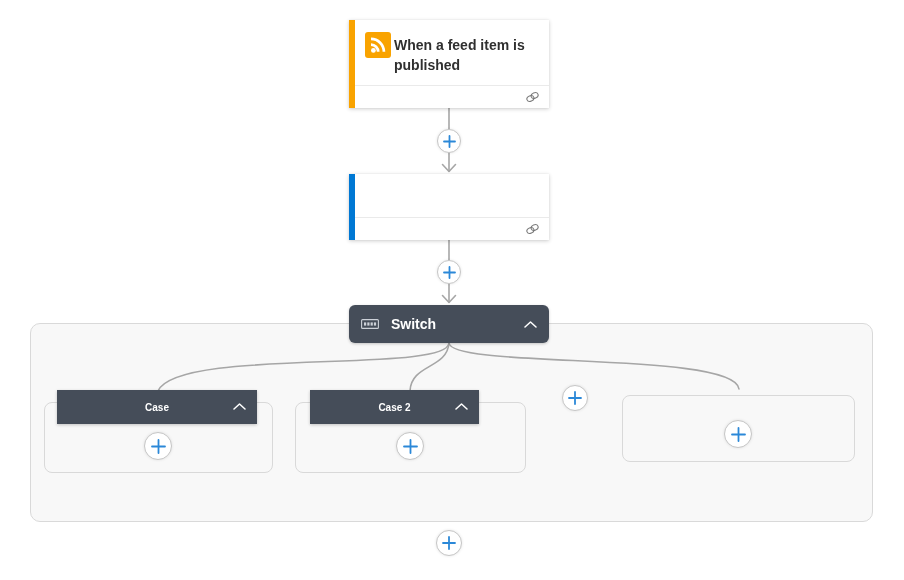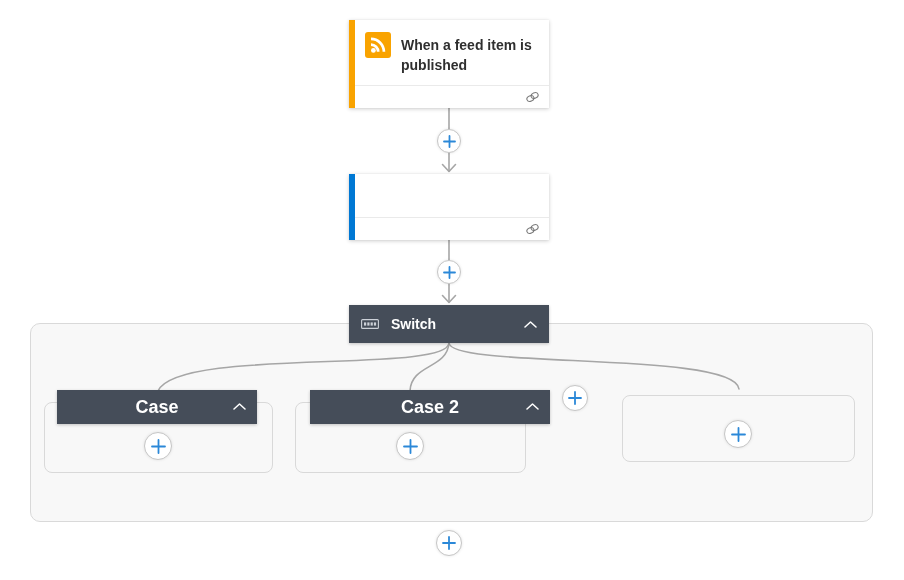--- a/index.html
+++ b/index.html
@@ -20,44 +20,44 @@
   
   .card{
     position:absolute;width:200px;background:#fff;z-index:2;box-sizing:border-box;
     box-shadow:0 1px 4px rgba(0,0,0,.20), 0 0 1px rgba(0,0,0,.08);cursor:pointer;
   }
   .card .accent{position:absolute;left:0;top:0;bottom:0;width:6px;}
   .card.trigger{left:349px;top:20px;height:88px;}
   .card.trigger .accent{background:var(--orange,#f9a300);}
   .card.action{left:349px;top:174px;height:66px;}
   .card.action .accent{background:var(--blue,#0078d4);}
-  .card-body{display:flex;align-items:flex-start;padding:12px 8px 6px 16px;gap:10px;}
+  .card-body{display:flex;align-items:flex-start;padding:12px 8px 6px 16px;gap:3px;}
   .card.action .card-body{align-items:center;padding-top:9px;}
   .node-icon{flex:0 0 26px;width:26px;height:26px;display:block;}
   .card-title{
     font-size:14px;font-weight:700;color:#2f2f2f;line-height:1.45;padding-top:3px;max-width:142px;
   }
   .card.action .card-title{padding-top:2px;white-space:nowrap;}
   .card-footer{
     position:absolute;left:6px;right:0;bottom:0;height:22px;border-top:1px solid #eaeaea;
     display:flex;align-items:center;justify-content:flex-end;padding-right:9px;
   }
   
   .dark-header{
     position:absolute;z-index:2;background:var(--dark,#454d59);color:#fff;display:flex;align-items:center;
     box-sizing:border-box;cursor:pointer;box-shadow:0 1px 3px rgba(0,0,0,.22);
   }
-  .switch-header{left:349px;top:305px;width:200px;height:38px;padding:0 12px;}
+  .switch-header{left:349px;top:305px;width:200px;height:38px;padding:0 12px;border-radius:6px;}
   .switch-header .step-label{margin-left:12px;font-size:14px;font-weight:700;}
   .switch-header .chev{margin-left:auto;}
   .branch-header{justify-content:center;}
-  .branch-header .step-label{font-size:18px;font-weight:700;}
+  .branch-header .step-label{font-size:10px;font-weight:700;}
   .branch-header .chev{position:absolute;right:11px;top:50%;margin-top:-4px;}
   .case1-header{left:57px;top:390px;width:200px;height:34px;}
-  .case2-header{left:310px;top:390px;width:240px;height:34px;}
+  .case2-header{left:310px;top:390px;width:169px;height:34px;}
   .default-header{left:697px;top:388px;width:86px;height:30px;gap:9px;}
   .default-header .chev{position:static;margin-top:0;}
   
   .branch-box{
     position:absolute;z-index:1;border:1px solid var(--panel-border,#d9d9d9);border-radius:8px;
     box-sizing:border-box;background:var(--panel-bg,#f8f8f8);
   }
   .case1-box{left:44px;top:402px;width:229px;height:71px;}
   .case2-box{left:295px;top:402px;width:231px;height:71px;}
   .default-box{left:622px;top:395px;width:233px;height:67px;}

